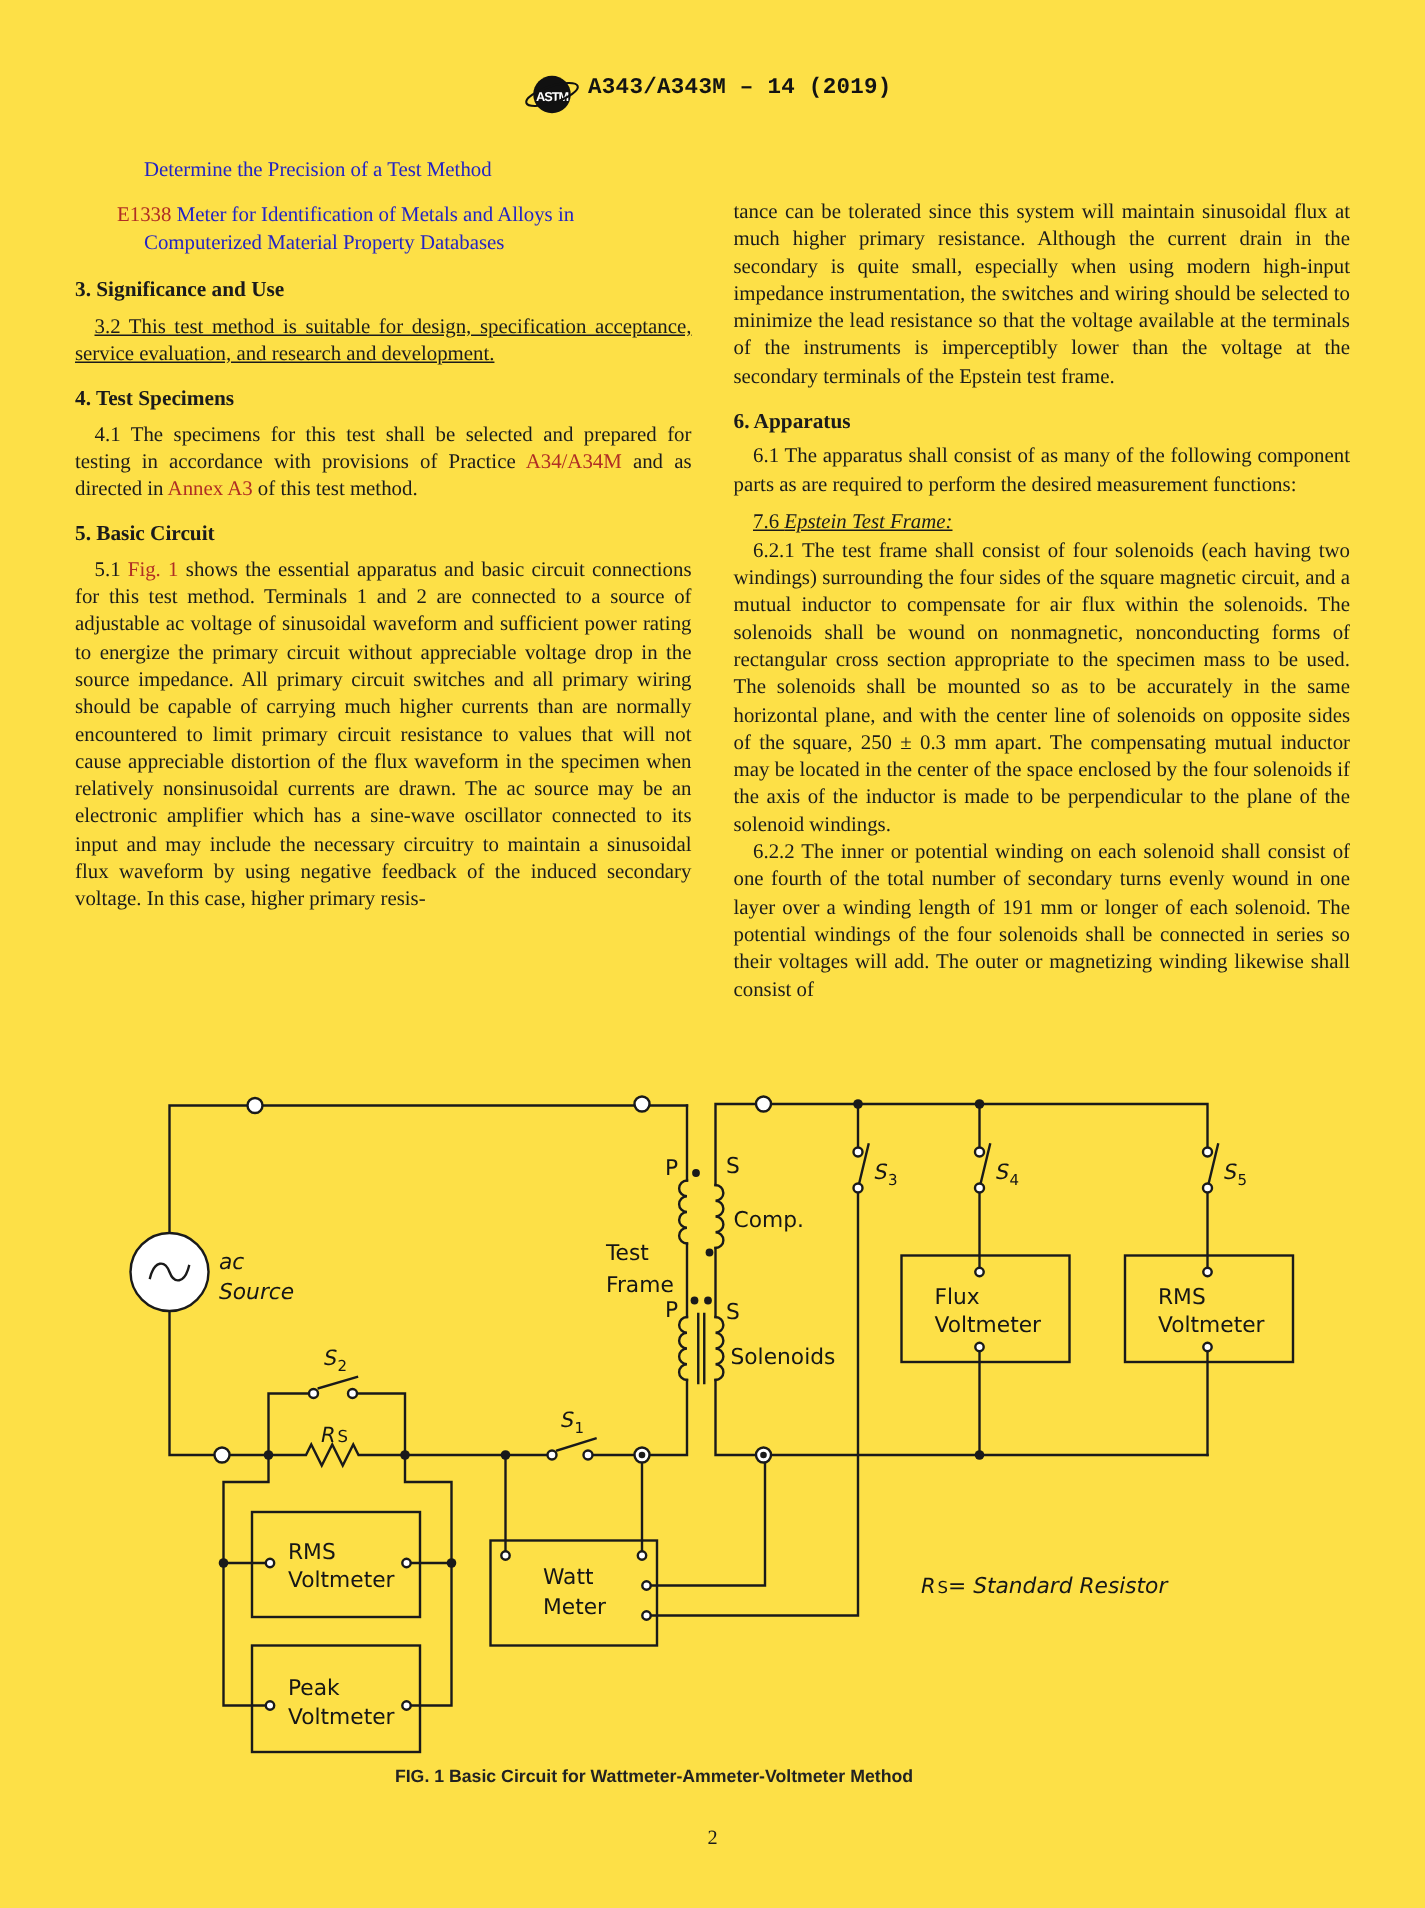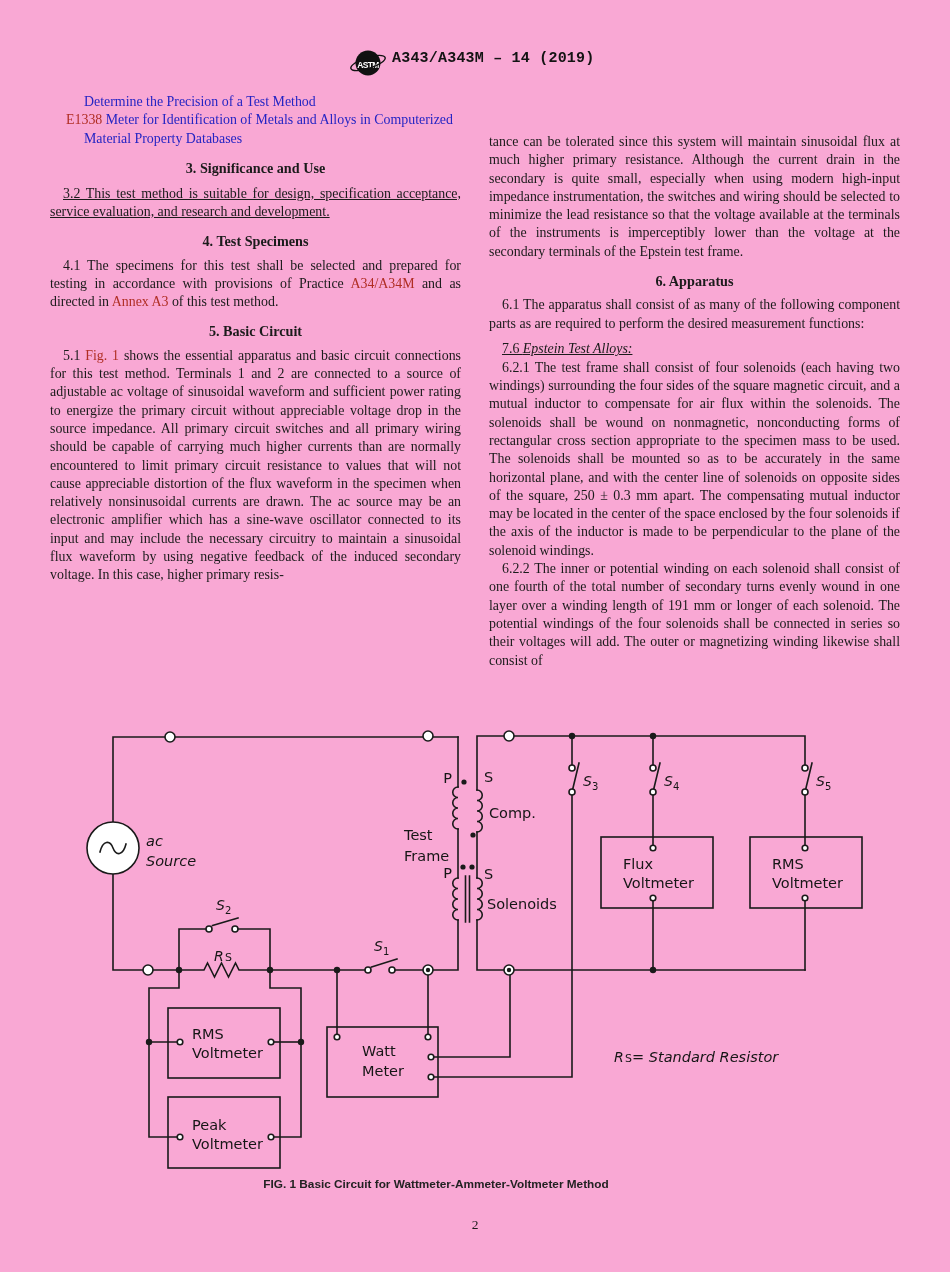--- a/index.html
+++ b/index.html
@@ -1,35 +1,35 @@
 <!DOCTYPE html>
 <html><head>
 <meta charset="utf-8">
 <style>
   html,body{margin:0;padding:0;}
   body{width:950px;height:1272px;background:#ffffff;position:relative;
        font-family:"Liberation Serif",serif;color:#1b1b1b;overflow:hidden;}
-  .page{position:absolute;inset:0;background:#f9a8d4;}
+  .page{position:absolute;inset:0;background:#fde047;}
 
   
   .hdr-logo{position:absolute;left:349px;top:45px;}
   .hdr-title{position:absolute;left:392px;top:50px;
      font-family:Liberation Mono, monospace;font-weight:bold;font-size:15px;
      letter-spacing:.2px;color:#131313;}
 
   
   .col{position:absolute;top:93px;width:411px;text-align:justify;
        font-size:13.9px;line-height:18.3px;color:#1b1b1b;}
   .col-left{left:50px;}
   .col-right{left:489px;margin-top:40px;}
-  .h{font-weight:bold;font-size:14.2px;margin:11px 0 6px 0;text-align:center;}
+  .h{font-weight:bold;font-size:14.2px;margin:11px 0 6px 0;text-align:left;}
   .p{margin:0;text-indent:13px;}
   .noind{text-indent:0;}
   .sp{margin-top:7.5px;text-decoration:underline;}
-  .ref{margin:0;text-align:left;line-height:18.3px;}
+  .ref{margin:12px;text-align:left;line-height:18.3px;}
   .ref1{padding-left:34px;}
   .ref2{padding-left:34px;text-indent:-18px;}
   .s-blue{color:#2424c4;}
   .s-red{color:#b02e24;}
   .s-it{font-style:italic;}
 
   
   .fig{position:absolute;left:80px;top:712px;width:820px;height:470px;}
   .fig .wire{stroke:#1a1a1a;stroke-width:1.6;fill:none;stroke-linecap:square;}
   .fig .box{stroke:#1a1a1a;stroke-width:1.6;fill:none;}
@@ -66,21 +66,21 @@
     <div class="h">4.  Test Specimens</div>
     <p class="p"><span>4.1 The specimens for this test shall be selected and prepared for testing in accordance with provisions of Practice </span><span class="s-red">A34/A34M</span><span> and as directed in </span><span class="s-red">Annex A3</span><span> of this test method.</span></p>
     <div class="h">5.  Basic Circuit</div>
     <p class="p"><span>5.1 </span><span class="s-red">Fig. 1</span><span> shows the essential apparatus and basic circuit connections for this test method. Terminals 1 and 2 are connected to a source of adjustable ac voltage of sinusoidal waveform and sufficient power rating to energize the primary circuit without appreciable voltage drop in the source impedance. All primary circuit switches and all primary wiring should be capable of carrying much higher currents than are normally encountered to limit primary circuit resistance to values that will not cause appreciable distortion of the flux waveform in the specimen when relatively nonsinusoidal currents are drawn. The ac source may be an electronic amplifier which has a sine-wave oscillator connected to its input and may include the necessary circuitry to maintain a sinusoidal flux waveform by using negative feedback of the induced secondary voltage. In this case, higher primary resis-</span></p>
   </div>
 
   <div class="col col-right">
     <p class="p noind">tance can be tolerated since this system will maintain sinusoidal flux at much higher primary resistance. Although the current drain in the secondary is quite small, especially when using modern high-input impedance instrumentation, the switches and wiring should be selected to minimize the lead resistance so that the voltage available at the terminals of the instruments is imperceptibly lower than the voltage at the secondary terminals of the Epstein test frame.</p>
     <div class="h">6.  Apparatus</div>
     <p class="p">6.1  The apparatus shall consist of as many of the following component parts as are required to perform the desired measurement functions:</p>
-    <p class="p sp"><span>7.6 </span><span class="s-it">Epstein Test Alloys:</span></p>
+    <p class="p sp"><span>7.6 </span><span class="s-it">Epstein Test Frame:</span></p>
     <p class="p">6.2.1  The test frame shall consist of four solenoids (each having two windings) surrounding the four sides of the square magnetic circuit, and a mutual inductor to compensate for air flux within the solenoids. The solenoids shall be wound on nonmagnetic, nonconducting forms of rectangular cross section appropriate to the specimen mass to be used. The solenoids shall be mounted so as to be accurately in the same horizontal plane, and with the center line of solenoids on opposite sides of the square, 250 ± 0.3 mm apart. The compensating mutual inductor may be located in the center of the space enclosed by the four solenoids if the axis of the inductor is made to be perpendicular to the plane of the solenoid windings.</p>
     <p class="p">6.2.2  The inner or potential winding on each solenoid shall consist of one fourth of the total number of secondary turns evenly wound in one layer over a winding length of 191 mm or longer of each solenoid. The potential windings of the four solenoids shall be connected in series so their voltages will add. The outer or magnetizing winding likewise shall consist of</p>
   </div>
 
   <svg class="fig" viewBox="80 712 820 470">
 
     <g>
       <path class="wire" d="M113 822 V737 H458"></path>
       <path class="wire" d="M458 737 V787"></path>
       <path class="wire" d="M458 829 V878"></path>

